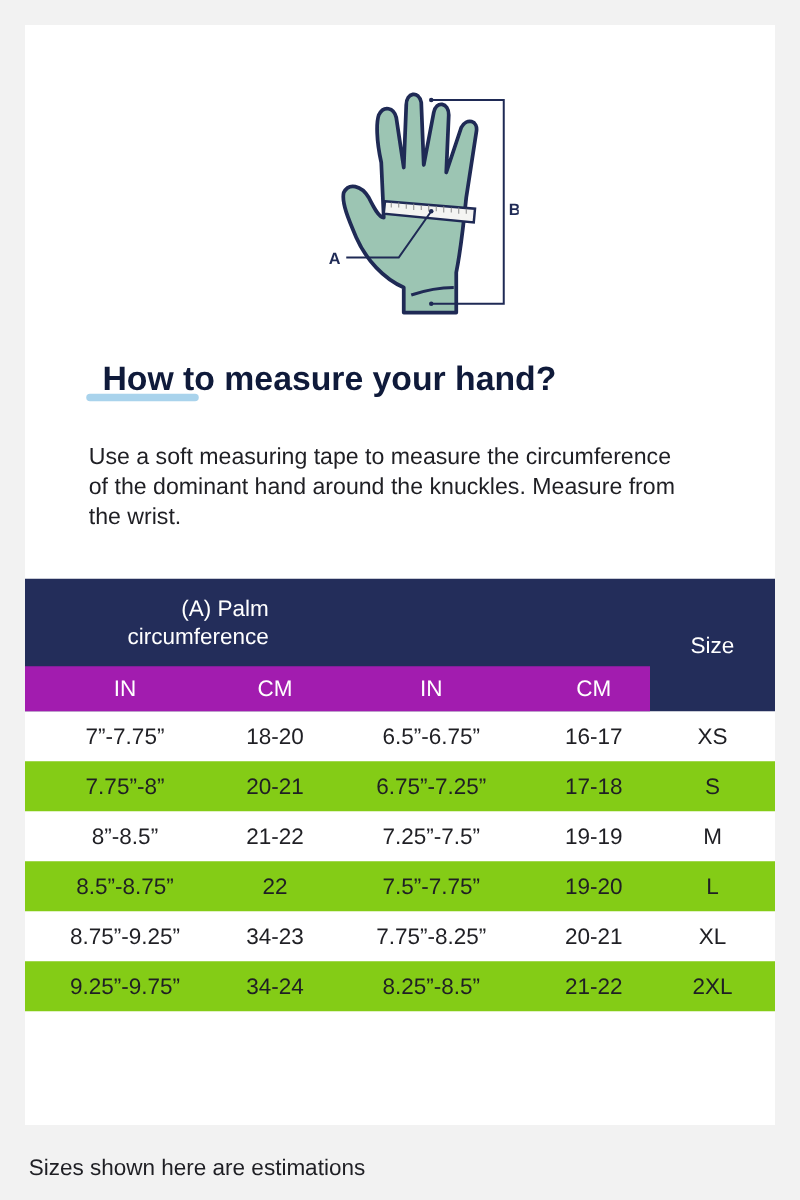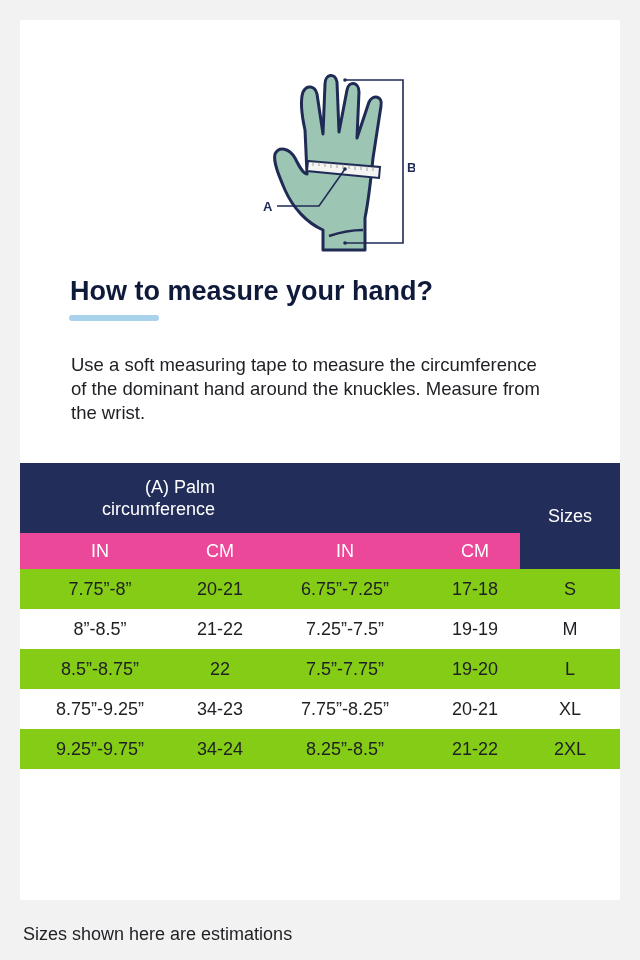--- a/index.html
+++ b/index.html
@@ -1,27 +1,27 @@
 <!DOCTYPE html>
 <html><head>
 <meta charset="utf-8">
 <style>
   html, body { margin:0; padding:0; }
   body { width:640px; height:960px; background:#f2f2f2; font-family:"Liberation Sans", sans-serif; position:relative; overflow:hidden; }
   .card { position:absolute; left:20px; top:20px; width:600px; height:880px; background:#ffffff; }
   .hand { position:absolute; left:225px; top:38px; width:170px; height:210px; }
-  .title { position:absolute; left:50px; top:256px; font-size:27px; font-weight:bold; color:#0f1a3a; margin:0; }
+  .title { position:absolute; left:50px; top:256px; font-size:27px; font-weight:bold; color:#0f1a3a; margin:12px; }
   .underline { position:absolute; left:49px; top:295px; width:90px; height:6px; border-radius:3px; background:#a9d3ec; }
   .desc { position:absolute; left:51px; top:333px; width:470px; font-size:18.5px; line-height:24px; color:#1f1f24; margin:0; }
   .table { position:absolute; left:0; top:443px; width:600px; }
   .hdr { position:relative; height:106px; background:#232d5a; }
   .hdr-a { position:absolute; left:0; width:240px; top:0; height:70px; display:flex; align-items:center; justify-content:center; color:#fff; font-size:18px; text-align:center; line-height:22px; }
   .hdr-b { position:absolute; left:240px; width:260px; top:0; height:70px; display:flex; align-items:center; justify-content:center; color:#fff; font-size:18px;margin-top:48px; }
   .hdr-size { position:absolute; left:500px; width:100px; top:0; height:106px; display:flex; align-items:center; justify-content:center; color:#fff; font-size:18px; }
-  .sub { position:absolute; left:0; top:70px; width:500px; height:36px; background:#ec4899; display:flex; }
+  .sub { position:absolute; left:0; top:70px; width:500px; height:36px; background:#a21caf; display:flex; }
   .sub div { display:flex; align-items:center; justify-content:center; color:#fff; font-size:18px; }
   .row { display:flex; height:40px; align-items:center; color:#1f1f24; font-size:18px; }
   .row.alt { background:#84cc16; }
   .c1 { width:160px; text-align:center; }
   .c2 { width:80px; text-align:center; }
   .c3 { width:170px; text-align:center; }
   .c4 { width:90px; text-align:center; }
   .c5 { width:100px; text-align:center; }
   .footnote { position:absolute; left:23px; top:924px; font-size:18px; color:#1f1f24; }
 </style>
@@ -64,29 +64,36 @@
   <h1 class="title">How to measure your hand?</h1>
   <div class="underline"></div>
   <p class="desc">Use a soft measuring tape to measure the circumference of the dominant hand around the knuckles. Measure from the wrist.</p>
 
   <div class="table">
     <div class="hdr">
       <div class="hdr-a">
           <span style="width:150px;text-align:right;">(A) Palm circumference</span>
         </div>
       <div class="hdr-b">(B) Hand length</div>
-      <div class="hdr-size">Sizes</div>
+      <div class="hdr-size">Size</div>
       <div class="sub">
         <div class="c1">IN</div>
         <div class="c2">CM</div>
         <div class="c3">IN</div>
         <div class="c4">CM</div>
       </div>
     </div>
 
+    <div class="row">
+      <div class="c1">7”-7.75”</div>
+      <div class="c2">18-20</div>
+      <div class="c3">6.5”-6.75”</div>
+      <div class="c4">16-17</div>
+      <div class="c5">XS</div>
+    </div>
     <div class="row alt">
       <div class="c1">7.75”-8”</div>
       <div class="c2">20-21</div>
       <div class="c3">6.75”-7.25”</div>
       <div class="c4">17-18</div>
       <div class="c5">S</div>
     </div>
     <div class="row">
       <div class="c1">8”-8.5”</div>
       <div class="c2">21-22</div>

